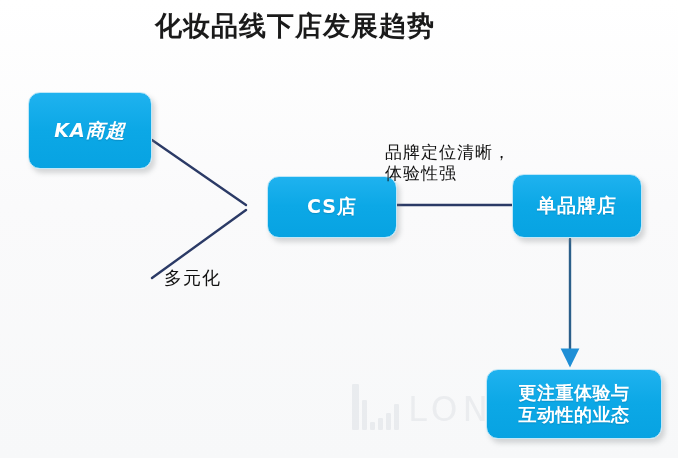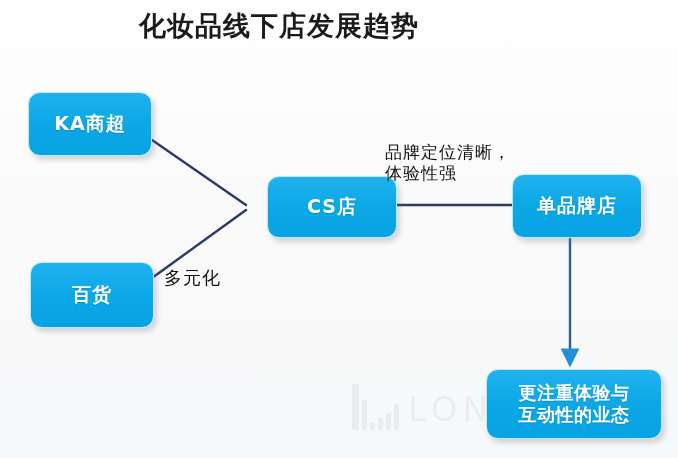--- a/index.html
+++ b/index.html
@@ -25,20 +25,21 @@
     position: absolute;
     left: 0;
     top: 8px;
     width: 558px;
     text-align: center;
     font-size: 27px;
     font-weight: bold;
     letter-spacing: 1px;
     color: #1a1a1a;
     font-family: "DejaVu Sans", "Liberation Sans", sans-serif;
+    padding-left: 16px;
   }
 
   
   .watermark {
     position: absolute;
     left: 352px;
     top: 368px;
     width: 320px;
     height: 62px;
     display: flex;
@@ -89,21 +90,21 @@
     text-align: center;
     color: #ffffff;
     font-size: 19px;
     font-weight: bold;
     letter-spacing: 1px;
     line-height: 1.22;
     text-shadow: 0 1px 1px rgba(0,70,110,0.25);
     font-family: "DejaVu Sans", "Liberation Sans", sans-serif;
     z-index: 3;
   }
-  #node-ka      { left: 28px;  top: 92px;  width: 124px; height: 64px; }
+  #node-ka      { left: 28px;  top: 92px;  width: 124px; height: 77px; font-style: italic; }
   #node-dept    { left: 30px;  top: 262px; width: 124px; height: 66px; }
   #node-cs      { left: 243px; top: 176px; width: 130px; height: 62px; margin-left: 24px; }
   #node-single  { left: 512px; top: 174px; width: 130px; height: 64px; }
   #node-outcome { left: 486px; top: 369px; width: 176px; height: 70px;
                   font-size: 18px; letter-spacing: 0.5px; }
 
   
   .edge-label {
     position: absolute;
     color: #121212;
@@ -160,21 +161,20 @@
 
     <line x1="152" y1="278" x2="246" y2="210" stroke="#2b3a66" stroke-width="2.4" stroke-linecap="round"></line>
 
     <line x1="373" y1="205" x2="513" y2="205" stroke="#2b3a66" stroke-width="2.4" stroke-linecap="round"></line>
 
     <line x1="570" y1="239" x2="570" y2="364" stroke="#2b5f8a" stroke-width="2.4" stroke-linecap="round" marker-end="url(#arrow-blue)"></line>
   </svg>
 
   <div class="node" id="node-ka">KA商超</div>
 
-  <div class="node" id="node-dept">百货</div>
 
   <div class="node" id="node-cs">CS店</div>
 
   <div class="node" id="node-single">单品牌店</div>
 
   <div class="node" id="node-outcome" style="white-space: pre-line;">更注重体验与
 互动性的业态</div>
 
 
 

